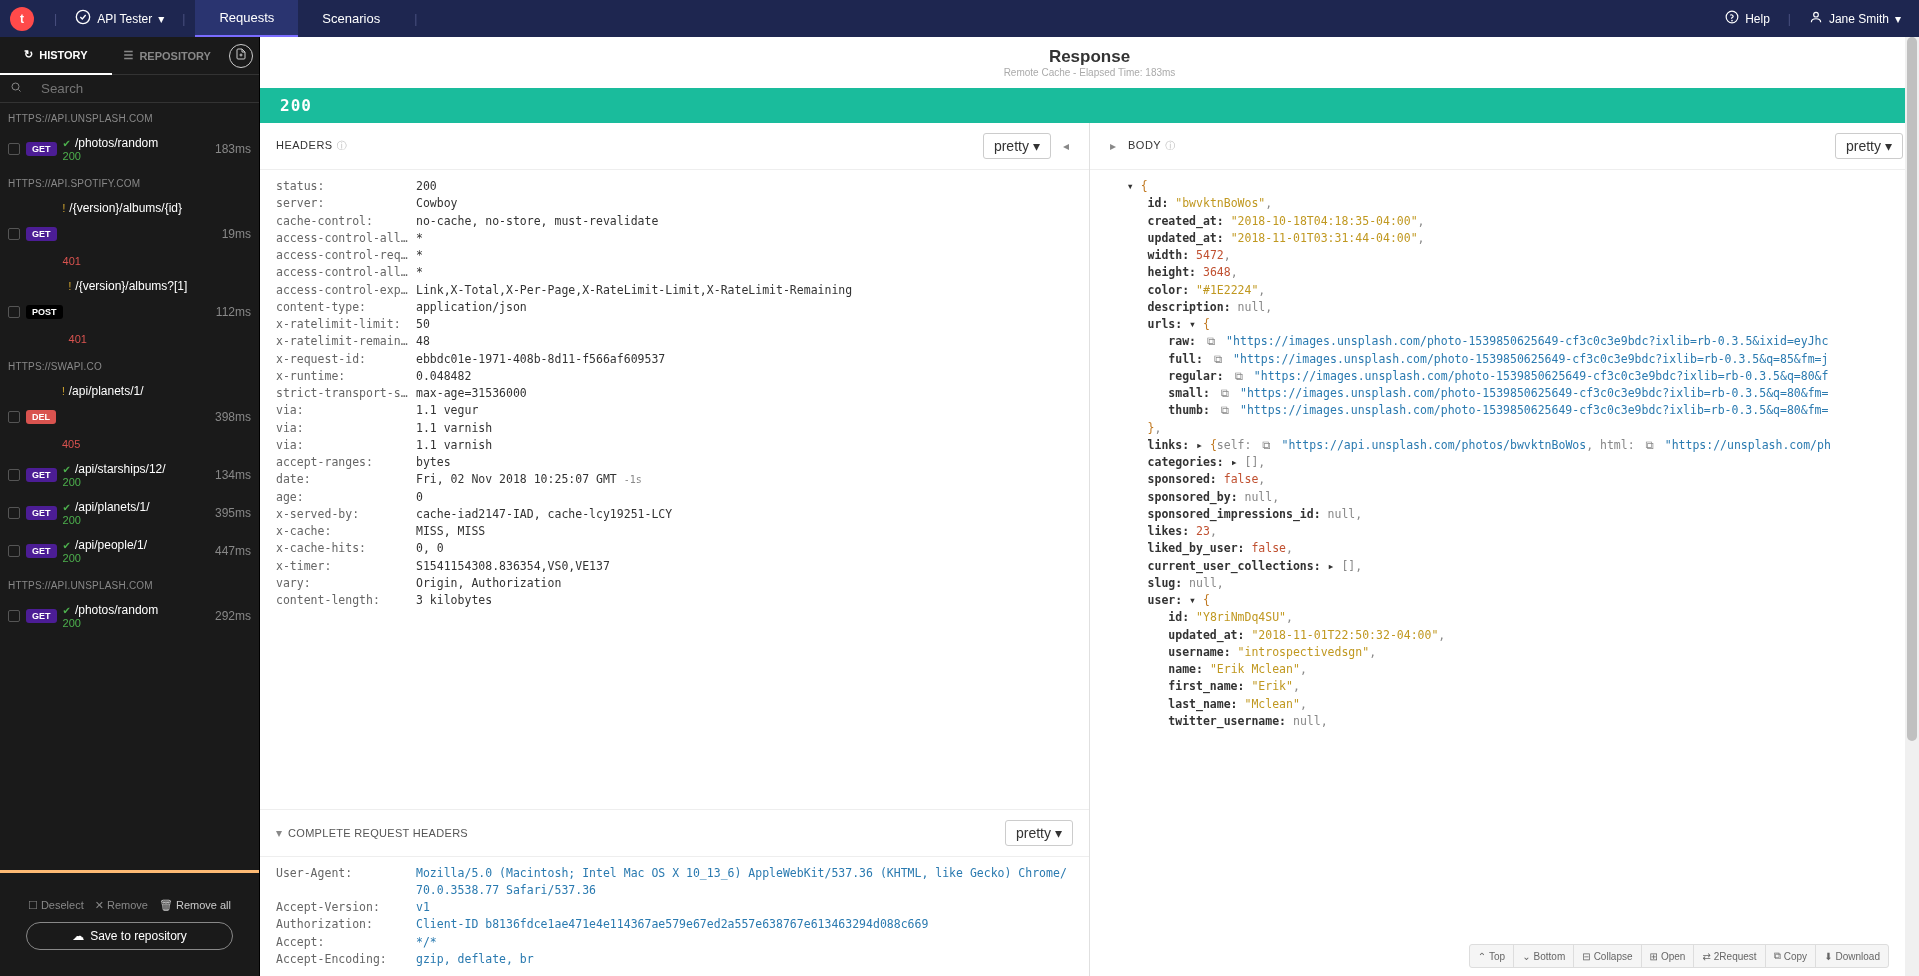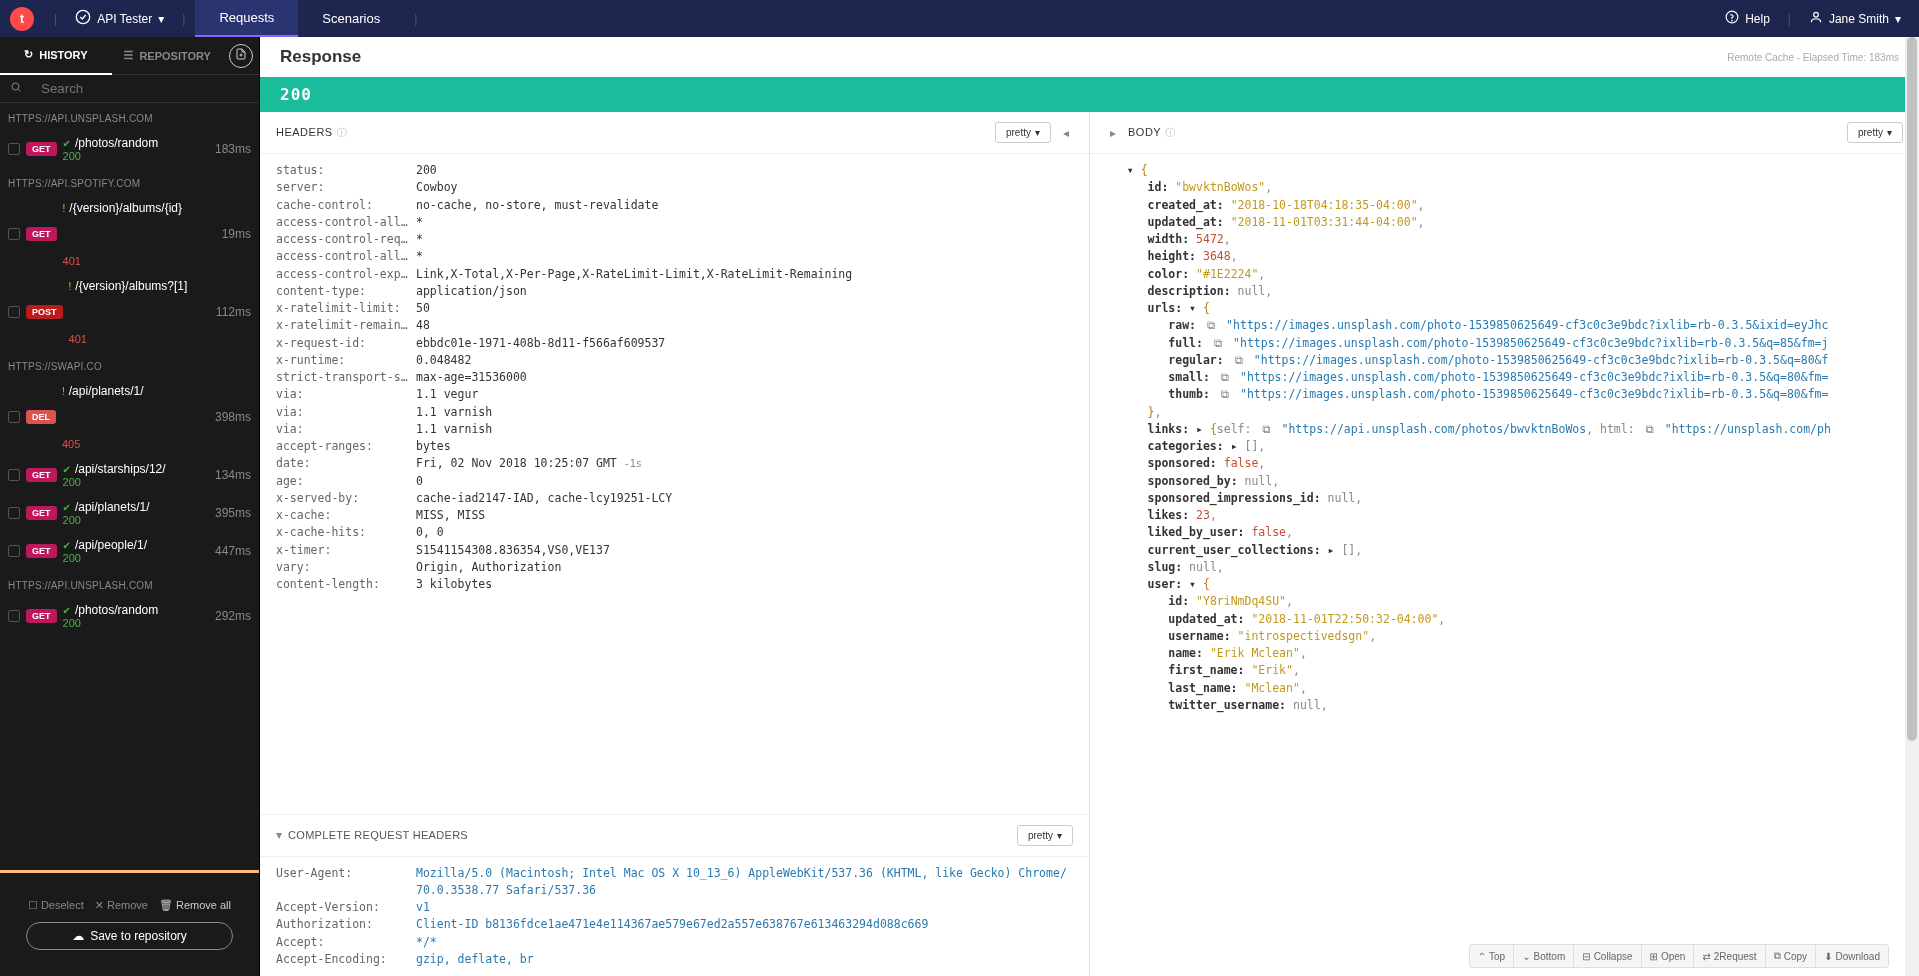--- a/index.html
+++ b/index.html
@@ -17,46 +17,46 @@
 .side-tab { flex: 1; display: flex; align-items: center; justify-content: center; gap: 6px; font-size: 11px; font-weight: bold; height: 38px; cursor: pointer; color: #888; }
 .side-tab.active { color: #fff; border-bottom: 2px solid #fff; }
 .side-tab-icon-btn { width: 36px; display: flex; align-items: center; justify-content: center; }
 .circle-action { width: 24px; height: 24px; border: 1.5px solid #ccc; border-radius: 50%; display: flex; align-items: center; justify-content: center; cursor: pointer; }
 .search { display: flex; align-items: center; gap: 19px; padding: 6px 10px; border-bottom: 1px solid #333; color: #888; font-size: 12px; }
 .search input { background: transparent; border: none; color: #ccc; outline: none; width: 100%; }
 .hist-list { flex: 1; overflow-y: auto; padding-bottom: 10px; }
 .hist-host { font-size: 10px; color: #888; padding: 10px 8px 6px; letter-spacing: 0.2px; }
 .hist-row { display: flex; align-items: center; padding: 6px 8px; gap: 6px; cursor: pointer; }
 .hist-row .cb { width: 12px; height: 12px; border: 1px solid #555; border-radius: 2px; }
-.method-badge { font-size: 9px; font-weight: bold; color: #fff; background: #be185d; padding: 2px 6px; border-radius: 3px; }
-.method-badge.post { background: #b91c1c; }
+.method-badge { font-size: 9px; font-weight: bold; color: #fff; background: #4c1d95; padding: 2px 6px; border-radius: 3px; }
+.method-badge.post { background: #000000; }
 .method-badge.del { background: #d9534f; }
 .hist-info { flex: 1; min-width: 0; }
 .hist-path { color: #fff; font-size: 12px; display: flex; align-items: center; gap: 4px; }
 .hist-path .tick { color: #4db04d; font-size: 10px; }
 .hist-path .warn { color: #e0b030; font-size: 10px; }
 .hist-status { font-size: 11px; }
 .hist-status.ok { color: #4db04d; }
 .hist-status.err { color: #d9534f; margin-top: 40px; }
 .hist-time { color: #888; font-size: 12px; }
 .side-footer { border-top: 3px solid #fdba74; padding: 22px; }
 .side-foot-row { display: flex; justify-content: space-between; padding: 4px 6px; font-size: 11px; color: #888; }
 .save-btn { margin: 6px 4px 4px; border: 1px solid #888; border-radius: 16px; padding: 6px; text-align: center; color: #fff; cursor: pointer; display: flex; align-items: center; justify-content: center; gap: 6px; font-size: 12px; }
 .content { flex: 1; display: flex; flex-direction: column; overflow: hidden; }
-.resp-header { padding: 10px 20px; display: flex; align-items: center; justify-content: space-between; }
+.resp-header { padding: 10px 20px; display: flex; align-items: center; justify-content: space-between; flex-direction: column; }
 .resp-header h2 { font-size: 17px; font-weight: 600; }
 .cache-info { font-size: 10px; color: #aaa; }
 .status-bar { background: #1abc9c; color: #fff; font-family: Menlo, Consolas, monospace; font-size: 16px; padding: 8px 20px; font-weight: bold; letter-spacing: 1px; }
 .panes { flex: 1; display: flex; overflow: hidden; }
 .pane { flex: 1; display: flex; flex-direction: column; overflow: hidden; border-right: 1px solid #e0e0e0; }
 .pane:last-child { border-right: none; }
 .pane-head { display: flex; align-items: center; padding: 10px 16px; border-bottom: 1px solid #eee; gap: 8px; }
 .pane-head .title { font-size: 11px; color: #333; letter-spacing: 0.5px; }
 .pane-head .spacer { flex: 1; }
-.pretty-btn { border: 1px solid #ccc; border-radius: 3px; padding: 4px 10px; font-size: 10px; cursor: pointer; display: flex; align-items: center; gap: 4px; }
+.pretty-btn { border: 1px solid #ccc; border-radius: 3px; padding: 4px 10px; font-size: 14px; cursor: pointer; display: flex; align-items: center; gap: 4px; }
 .arrow-btn { color: #888; cursor: pointer; padding: 0 4px; }
 .pane-body { flex: 1; overflow: auto; font-family: Menlo, Consolas, monospace; font-size: 11.5px; padding: 8px 16px; line-height: 1.5; }
 .kv-row { display: flex; }
 .kv-row .k { width: 140px; min-width: 140px; color: #666; white-space: nowrap; overflow: hidden; text-overflow: ellipsis; padding-right: 8px; }
 .kv-row .v { flex: 1; color: #333; word-break: break-all; }
 .kv-row .v.link { color: #2a7ab0; }
 .kv-row .v .sub { color: #888; font-size: 10px; }
 .section-h { display: flex; align-items: center; padding: 10px 16px; border-top: 1px solid #eee; border-bottom: 1px solid #eee; gap: 6px; }
 .section-h .caret { color: #888; }
 .section-h .title { font-size: 11px; letter-spacing: 0.3px; color: #555; }

